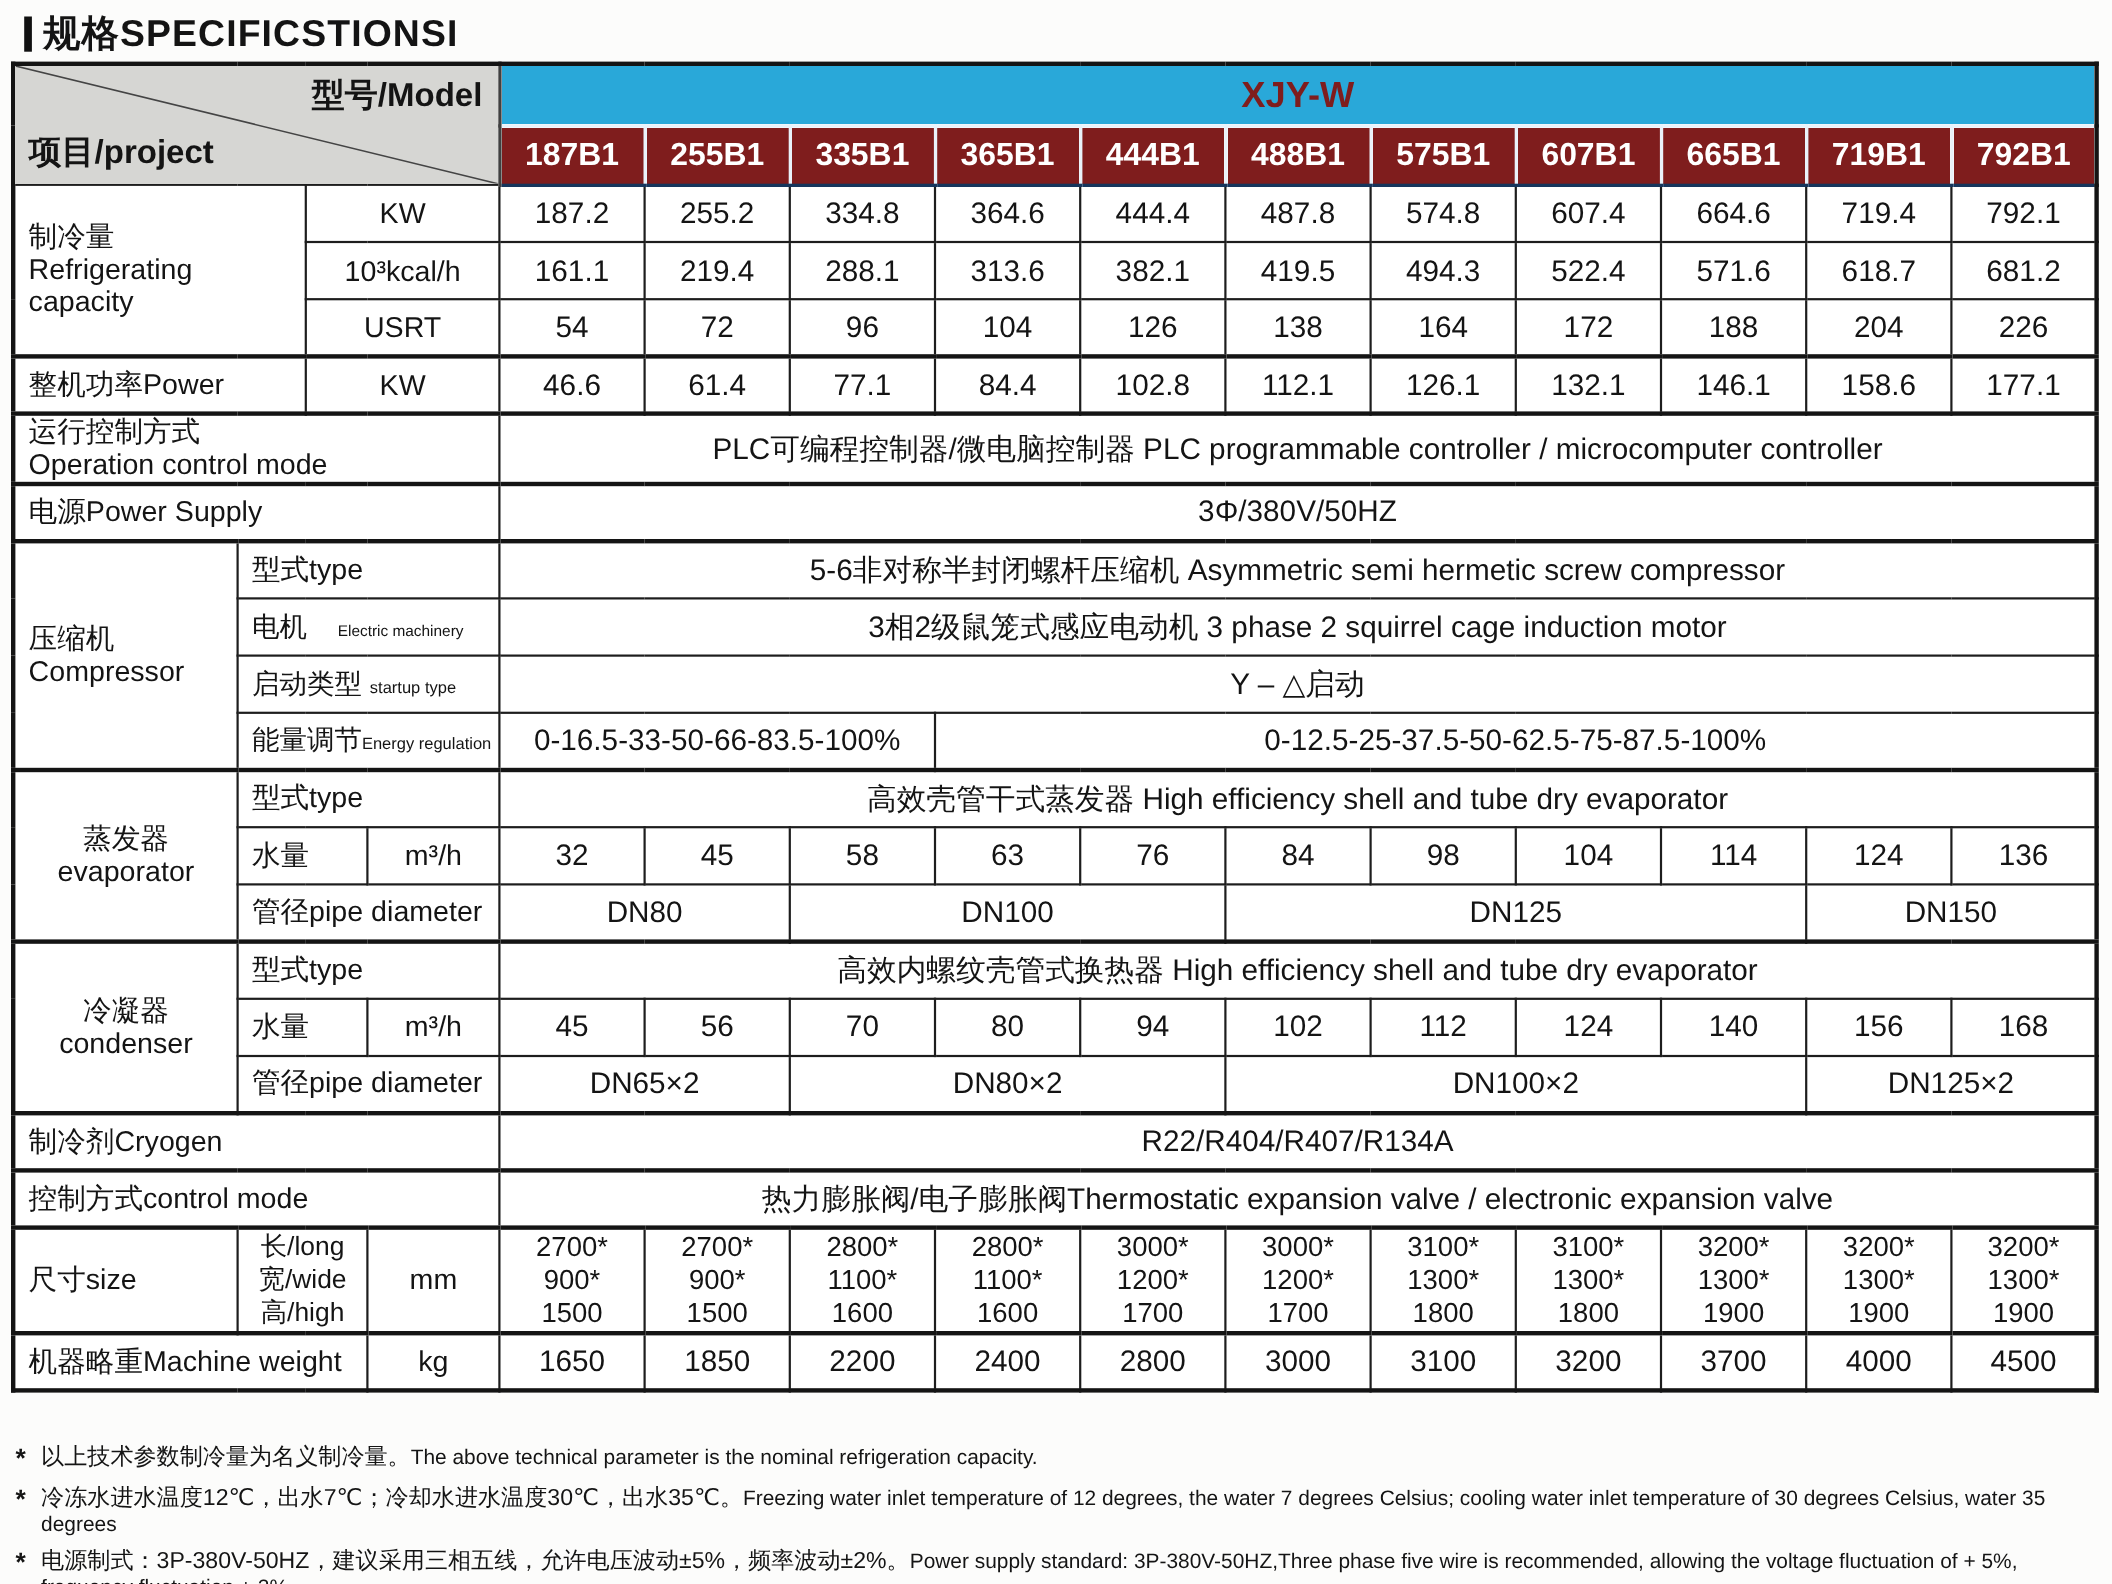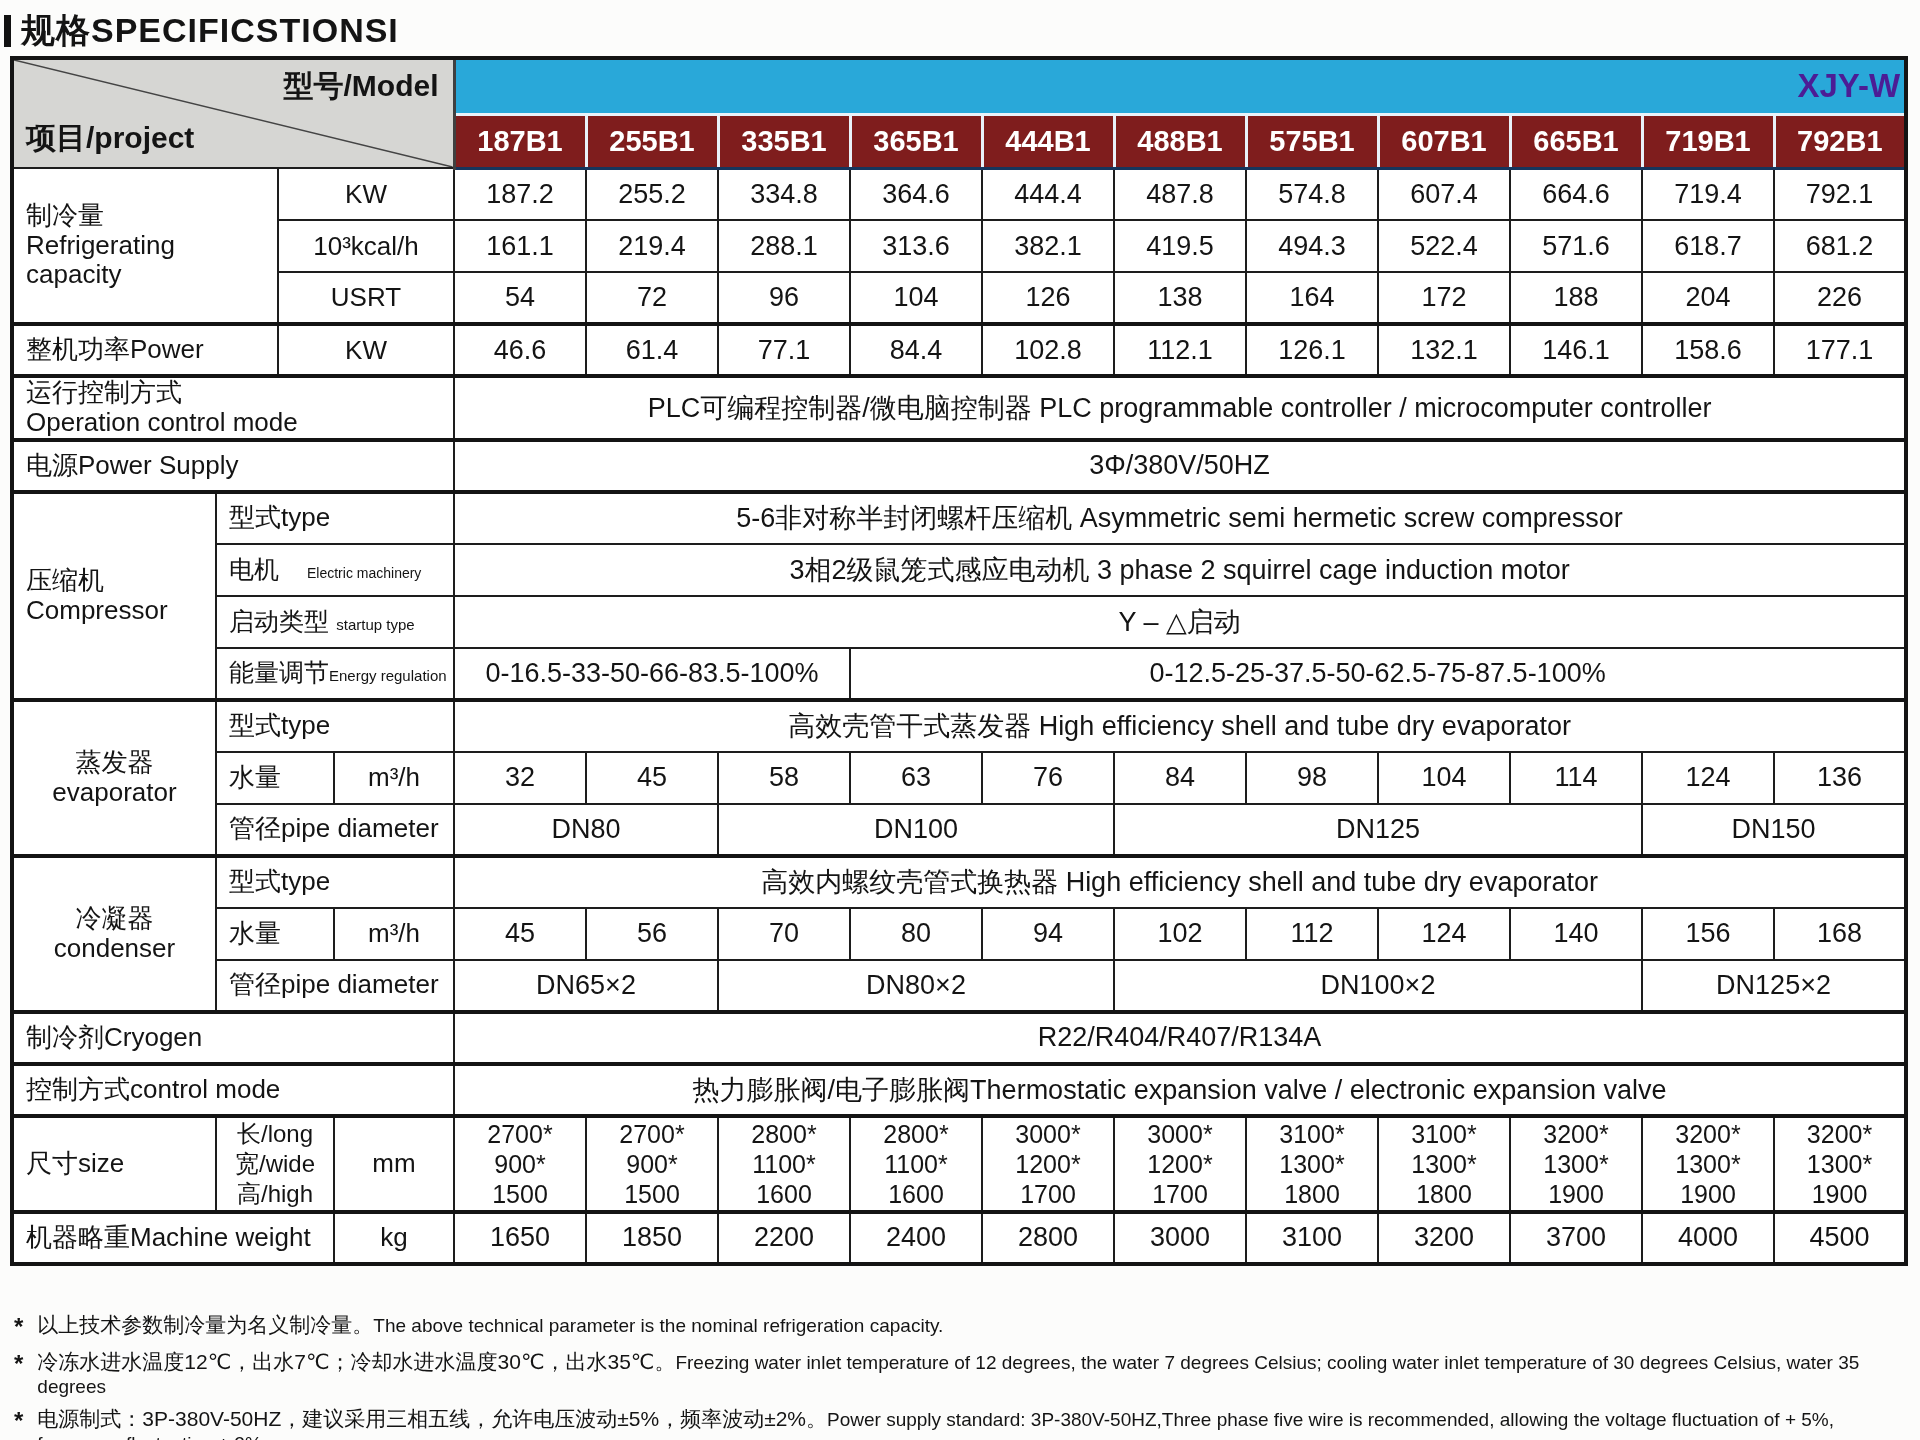--- a/index.html
+++ b/index.html
@@ -1,38 +1,38 @@
 <!DOCTYPE html>
 <html><head>
 <meta charset="utf-8">
 <style>
   html,body{margin:0;padding:0;background:#f4f4f2;}
   .page{width:1920px;height:1440px;background:#fcfcfb;position:relative;
         font-family:"Liberation Sans","DejaVu Sans",sans-serif;color:#141414;overflow:hidden;}
   
-  .title-row{position:absolute;top:8px;left:4px;display:flex;align-items:center;}
+  .title-row{position:absolute;top:8px;left:22px;display:flex;align-items:center;}
   .title-bar{width:7px;height:32px;background:#111;margin-right:10px;}
   .title-text{font-size:34px;font-weight:bold;letter-spacing:1px;}
   
   table.spec{position:absolute;top:56px;left:10px;border-collapse:collapse;table-layout:fixed;
              width:1898px;background:#fff;border:4px solid #141414;}
   td{border:2px solid #1d1d1d;text-align:center;vertical-align:middle;padding:0 4px;overflow:hidden;}
   tr.std{height:52px;}
   tr.hdr1{height:56px;}
   tr.hdr2{height:54px;}
   tr.op{height:58px;}
   tr.size{height:96px;}
   tr.sec td{border-top:4px solid #141414;}
   .pre{white-space:pre-line;}
   
   td.corner{background:#d6d6d3;position:relative;border-right:3px solid #404040;}
   .corner-svg{position:absolute;left:0;top:0;width:100%;height:100%;}
   .corner-top{position:absolute;top:6px;right:14px;font-size:30px;font-weight:bold;}
   .corner-bot{position:absolute;bottom:8px;left:12px;font-size:30px;font-weight:bold;}
-  td.series{background:#29a8d9;color:#4c1d95;font-size:33px;font-weight:bold;border:2px solid #29a8d9;text-align:right;}
+  td.series{background:#29a8d9;color:#7f1d1d;font-size:33px;font-weight:bold;border:2px solid #29a8d9;}
   td.model{background:#7f1d1d;color:#fff;font-size:29px;font-weight:bold;
            border:3px solid #e9f2fa;border-bottom:3px solid #16355c;}
   
   td.val{font-size:27px;}
   td.lbl{text-align:left;padding-left:12px;font-size:26px;line-height:1.15;}
   td.lblc{font-size:26px;line-height:1.15;}
   td.unit{font-size:26px;}
   .zh-big{font-size:25px;}
   .en-sm{font-size:14px;margin-left:28px;}
   .en-xs{font-size:15px;}

